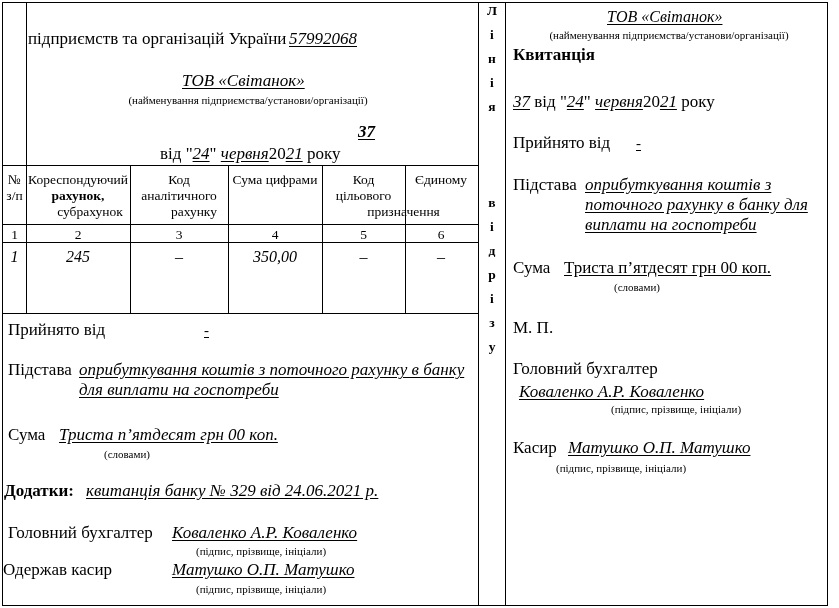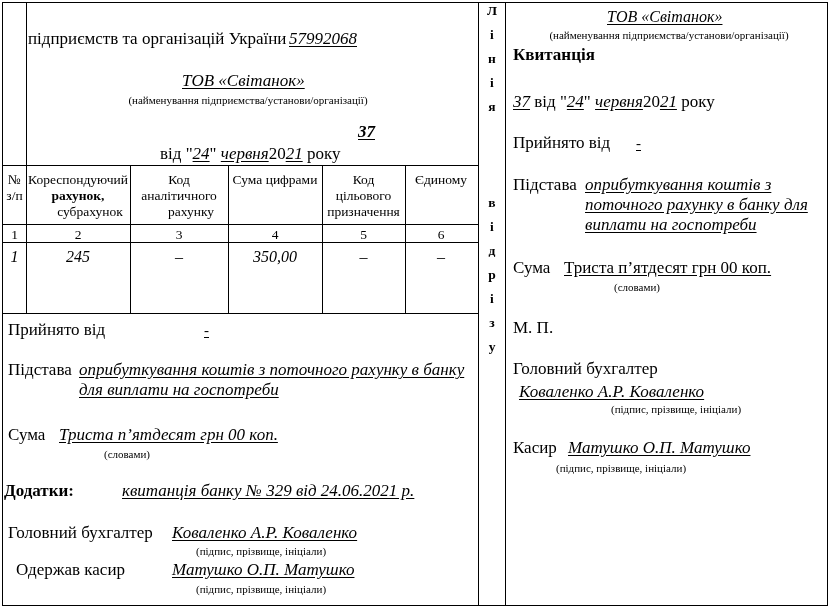--- a/index.html
+++ b/index.html
@@ -149,27 +149,27 @@
   <div class="tbl-head-cell" style="left:3px; top:188px; width:23px;">з/п</div>
 
   <div class="tbl-head-cell" style="left:26px; top:172px; width:104px;">Кореспондуючий</div>
   <div class="tbl-head-cell" style="left:26px; top:188px; width:104px;font-weight:bold;">рахунок,</div>
   <div class="tbl-head-cell" style="left:38px; top:204px; width:104px;">субрахунок</div>
 
   <div class="tbl-head-cell" style="left:228px; top:172px; width:0px;"></div>
 
   <div class="tbl-head-cell" style="left:130px; top:172px; width:98px;">Код</div>
   <div class="tbl-head-cell" style="left:130px; top:188px; width:98px;">аналітичного</div>
-  <div class="tbl-head-cell" style="left:142px; top:204px; width:98px;">рахунку</div>
+  <div class="tbl-head-cell" style="left:119px; top:204px; width:98px;text-align:right;">рахунку</div>
 
   <div class="tbl-head-cell" style="left:228px; top:172px; width:94px;">Сума цифрами</div>
 
   <div class="tbl-head-cell" style="left:322px; top:172px; width:83px;">Код</div>
   <div class="tbl-head-cell" style="left:322px; top:188px; width:83px;">цільового</div>
-  <div class="tbl-head-cell" style="left:322px; top:204px; width:83px;">призначення</div>
+  <div class="tbl-head-cell" style="left:322px; top:204px; width:83px;padding-left:40px;">призначення</div>
 
   <div class="tbl-head-cell" style="left:405px; top:172px; width:72px;">Єдиному</div>
 
   <div class="tbl-num" style="left:3px;   top:227px; width:23px;">1</div>
   <div class="tbl-num" style="left:26px;  top:227px; width:104px;">2</div>
   <div class="tbl-num" style="left:130px; top:227px; width:98px;">3</div>
   <div class="tbl-num" style="left:228px; top:227px; width:94px;">4</div>
   <div class="tbl-num" style="left:322px; top:227px; width:83px;">5</div>
   <div class="tbl-num" style="left:405px; top:227px; width:72px;">6</div>
 
@@ -184,27 +184,27 @@
   <div class="dash" style="left:204px; top:322px;">-</div>
 
   <div class="t fs17" style="left:8px; top:360px;">Підстава</div>
   <div class="wrapt fs17 val" style="left:79px; top:360px; width:390px;">оприбуткування коштів з поточного рахунку в банку для виплати на госпотреби</div>
 
   <div class="t fs17" style="left:8px; top:425px;">Сума</div>
   <div class="t fs17 val" style="left:59px; top:425px;">Триста п’ятдесят грн  00 коп.</div>
   <div class="t fs11" style="left:104px; top:448px;">(словами)</div>
 
   <div class="t fs17" style="left:4px; top:481px;font-weight:bold;">Додатки:</div>
-  <div class="t fs17 val" style="left:86px; top:481px;margin-left:36px;">квитанція банку № 329 від 24.06.2021 р.</div>
+  <div class="t fs17 val" style="left:86px; top:481px;">квитанція банку № 329 від 24.06.2021 р.</div>
 
   <div class="t fs17" style="left:8px; top:523px;">Головний бухгалтер</div>
   <div class="t fs17 val" style="left:172px; top:523px;">Коваленко   А.Р. Коваленко</div>
   <div class="t fs11" style="left:196px; top:545px;">(підпис, прізвище, ініціали)</div>
 
-  <div class="t fs17" style="left:16px; top:560px;">Одержав касир</div>
+  <div class="t fs17" style="left:3px; top:560px;">Одержав касир</div>
   <div class="t fs17 val" style="left:172px; top:560px;">Матушко     О.П. Матушко</div>
   <div class="t fs11" style="left:196px; top:583px;">(підпис, прізвище, ініціали)</div>
 
   <div class="vline" style="left:478px; top:3px; height:602px;"></div>
   <div class="vline" style="left:505px; top:3px; height:602px;"></div>
 
   <div class="cutcol">
     <span style="height:24px;">Л</span>
     <span style="height:24px;">і</span>
     <span style="height:24px;">н</span>

